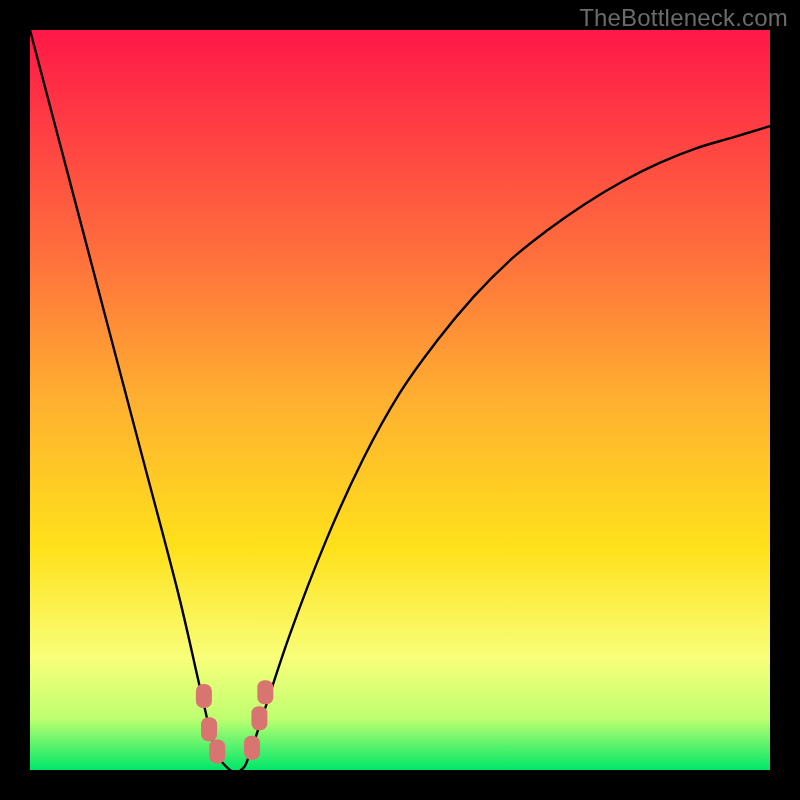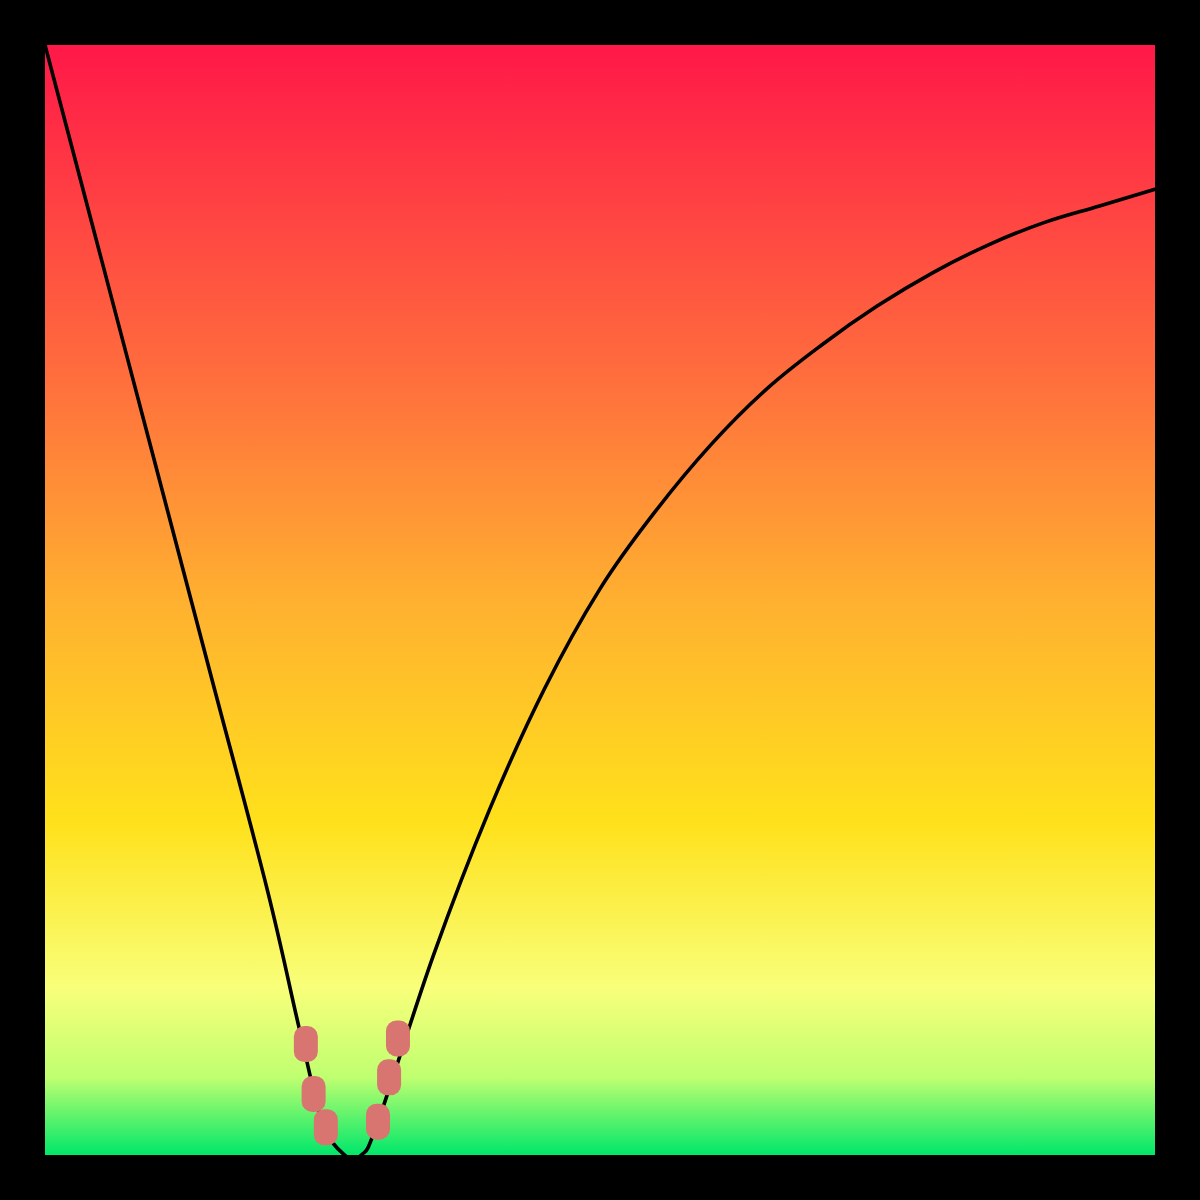--- a/index.html
+++ b/index.html
@@ -28,20 +28,21 @@
     z-index: 10;
   }
   svg {
     display: block;
   }
 </style>
 </head>
 <body>
 
 <div class="outer">
+  <div class="watermark">TheBottleneck.com</div>
   <svg id="chart-svg" width="800" height="800" viewBox="0 0 800 800">
       <defs>
         <linearGradient id="bg-grad" x1="0" y1="0" x2="0" y2="1">
           <stop offset="0%" stop-color="#ff1848"></stop>
           <stop offset="30%" stop-color="#ff6e3d"></stop>
           <stop offset="50%" stop-color="#ffb030"></stop>
           <stop offset="70%" stop-color="#ffe11b"></stop>
           <stop offset="85%" stop-color="#f8ff7a"></stop>
           <stop offset="93%" stop-color="#bfff70"></stop>
           <stop offset="100%" stop-color="#00e76a"></stop>

